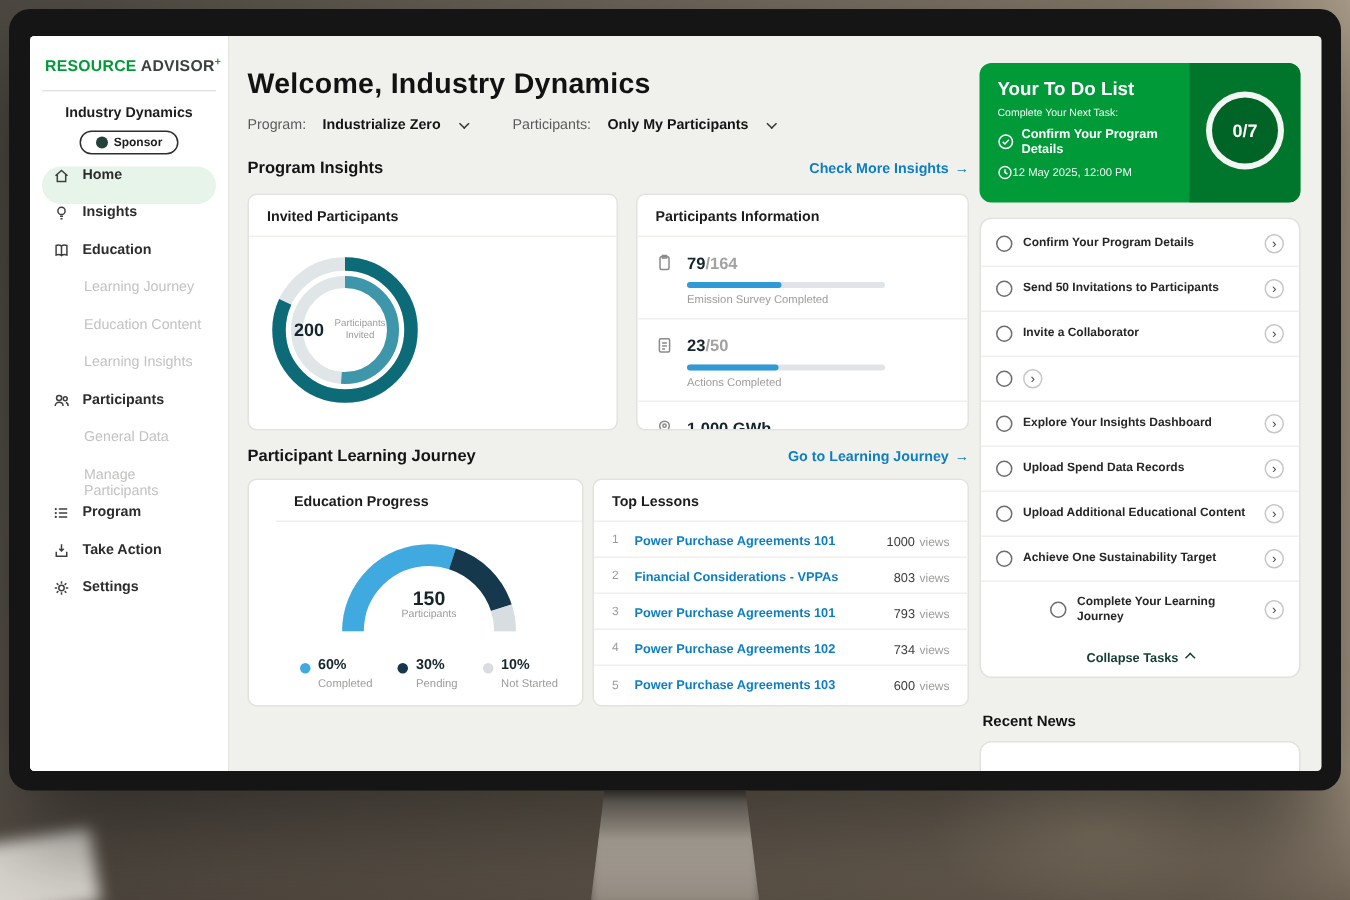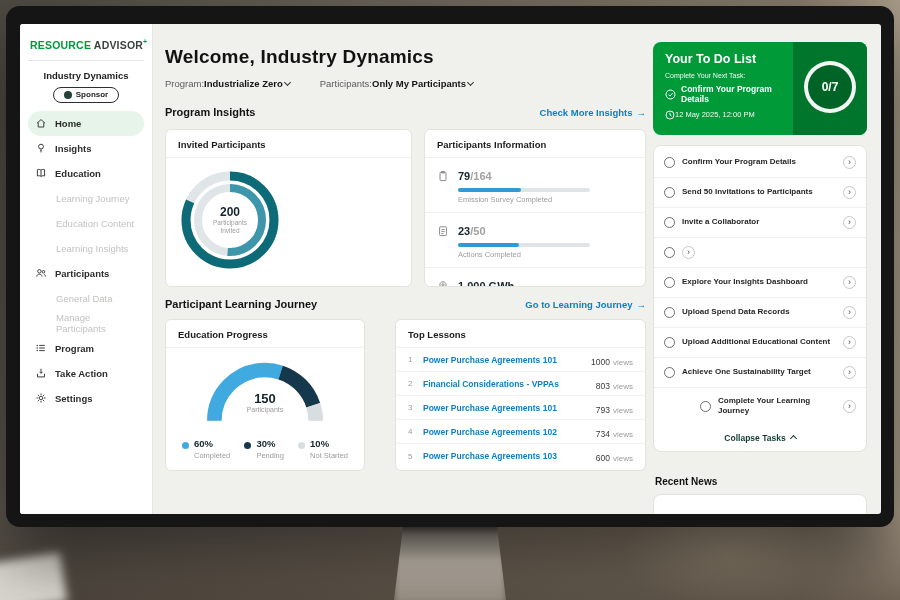--- a/index.html
+++ b/index.html
@@ -31,51 +31,51 @@
     border-bottom:1px solid #e3e3e0; white-space:nowrap; }
   .logo-res { color:var(--green); }
   .logo-adv { color:#3a423f; }
   .logo sup { color:var(--green); font-size:7px; }
   .org { font-size:9.5px; font-weight:bold; color:#1d1d1d; text-align:center; margin-top:9px; }
   .badge { margin:6px auto 8px auto; display:flex; align-items:center; justify-content:center; gap:4px;
     width:66px; height:16px; border:1px solid #2e2e2e; border-radius:9px;
     font-size:8px; font-weight:bold; color:#1d1d1d; cursor:pointer; background:#fff; }
   .badge-ico { width:8px; height:8px; border-radius:50%; background:#24423a; }
   .nav { margin-top:4px; }
-  .nav-item { display:flex; align-items:center; gap:7px; height:25px; padding:0 7px;
+  .nav-item { display:flex; align-items:flex-start; gap:7px; height:25px; padding:0 7px;
     border-radius:13px; font-size:9.5px; font-weight:bold; color:#2c2c2c; cursor:pointer; }
   .nav-item.sub { padding-left:28px; color:#c2c2c0; font-weight:normal; }
   .nav-item.active { background:#e7f4e9; }
   .nav-ico { width:13px; height:12px; display:flex; align-items:center; }
   .nav-ico svg { stroke:#3f3f3f; fill:none; stroke-width:1; }
 
   
   .content { position:absolute; left:145px; top:0; width:481px; height:100%; }
   .page-title { margin-top:22px; font-size:19px; font-weight:bold; color:#121212; letter-spacing:.2px; }
   .filters { display:flex; gap:30px; margin-top:10px; align-items:center; }
-  .filter { display:flex; gap:0; align-items:center; font-size:9.5px; color:#5b5b5b; cursor:pointer; }
+  .filter { display:flex; gap:11px; align-items:center; font-size:9.5px; color:#5b5b5b; cursor:pointer; }
   .filter b { color:#141414; }
   .chev { width:5px; height:5px; border-right:1.3px solid #333; border-bottom:1.3px solid #333;
     transform:rotate(45deg); margin-top:-3px; margin-left:2px; }
   .section-row { display:flex; justify-content:space-between; align-items:center; margin-top:16px; height:14px; }
   .section-title { font-size:11px; font-weight:bold; color:#141414; }
   .link { font-size:9.5px; font-weight:bold; color:var(--link); display:flex; gap:4px; align-items:center; cursor:pointer; }
 
   .cards-row { position:relative; margin-top:10px; height:152px; }
   .cards-row2 { position:relative; margin-top:8px; height:152px; }
   .card { position:absolute; top:0; background:#fff; border:1px solid #e2e2de; border-radius:6px; overflow:hidden; }
   #card-invited { left:0; width:247px; height:158px; }
   #card-info { left:259px; width:222px; height:158px; }
-  #card-edu { left:0; width:200px; height:152px; }
+  #card-edu { left:0; width:224px; height:152px;padding-left:18px; }
   #card-lessons { left:230px; width:251px; height:152px; }
   .card-title { font-size:9.5px; font-weight:bold; color:#1c1c1c; padding:9px 12px 7px 12px; border-bottom:1px solid #efefec; }
 
   .invited-body { display:flex; align-items:center; gap:12px; padding:8px 8px 0 10px; }
   .donut-wrap { position:relative; width:108px; height:108px; flex-shrink:0; }
-  .donut-center { position:absolute; inset:0; display:flex; flex-direction:column; align-items:center; justify-content:center; text-align:center; }
+  .donut-center { position:absolute; inset:0; display:flex; flex-direction:row; align-items:center; justify-content:center; text-align:center; }
   .donut-val { font-size:12px; font-weight:bold; color:#15252c; }
   .donut-lab { font-size:6.5px; color:#9c9c9a; line-height:1.25; width:48px; }
   .ring-track { stroke:#e0e6e8; fill:none; }
   .ring-outer { stroke:var(--teal); fill:none; }
   .ring-inner { stroke:var(--teal-light); fill:none; }
   .legend { display:flex; flex-direction:column; gap:14px; }
   .legend-item { display:flex; gap:6px; cursor:default; }
   .dot { width:7px; height:7px; border-radius:50%; margin-top:3px; flex-shrink:0; }
   .dot-registered { background:var(--teal); }
   .dot-active { background:var(--teal-light); }

